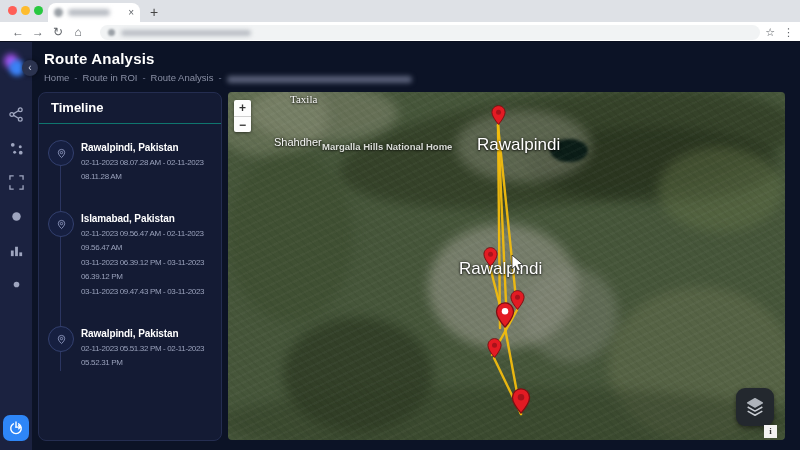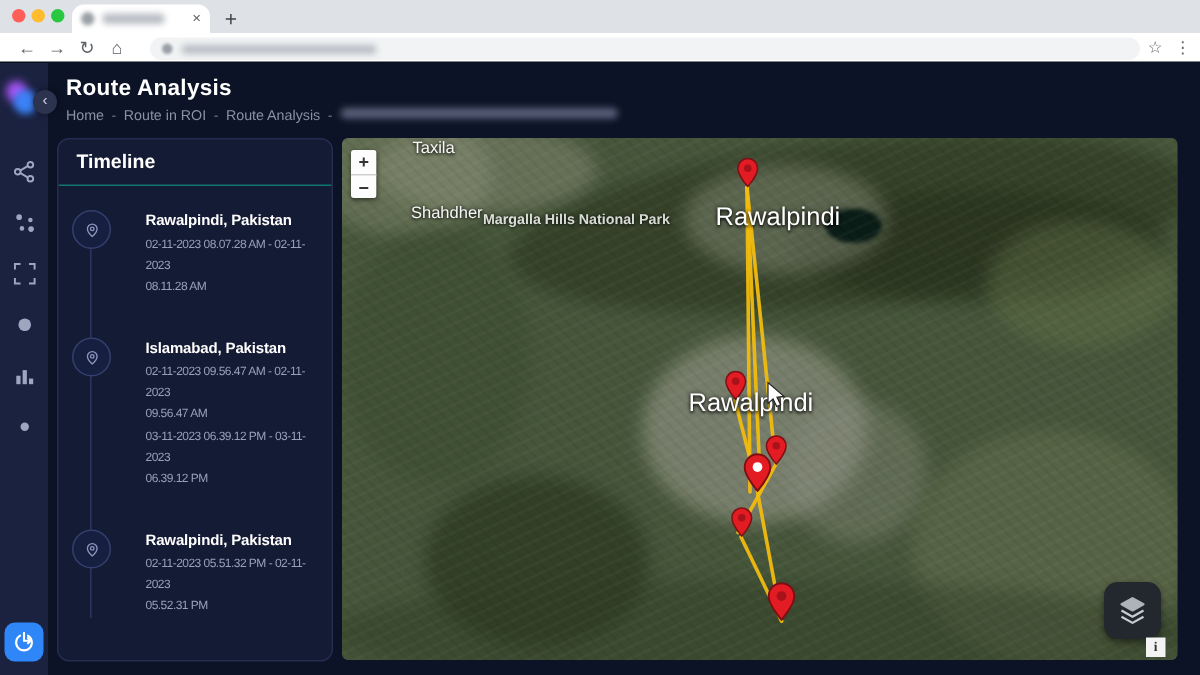--- a/index.html
+++ b/index.html
@@ -46,33 +46,33 @@
   .side-icons { position:absolute; left:0; top:65px; width:32px; display:flex; flex-direction:column;
     align-items:center; gap:19px; }
   .side-ic { width:15px; height:15px; color:#b6bdd6; opacity:.85; }
   .side-ic svg { width:100%; height:100%; display:block; }
   .logout-btn { position:absolute; left:3px; top:373px; width:26px; height:26px; border-radius:7px;
     background:#2e86f7; display:flex; align-items:center; justify-content:center; }
   .logout-btn svg { width:14px; height:14px; }
 
   .page-header { position:absolute; left:44px; top:8px; }
   .page-title { color:#ffffff; font-size:15px; font-weight:bold; letter-spacing:.2px; }
-  .breadcrumb { margin-top:5px; display:flex; align-items:flex-start; gap:5px; color:#8a90a5;
+  .breadcrumb { margin-top:5px; display:flex; align-items:flex-end; gap:5px; color:#8a90a5;
     font-size:9.5px; }
   .breadcrumb .sep { color:#6f7690; }
   .crumb-redacted { width:185px; height:7px; border-radius:4px; background:#5a617a; filter:blur(2.5px); }
 
   
   .timeline { position:absolute; left:38px; top:50px; width:184px; height:349px; background:#141b34;
     border:1px solid #242d50; border-radius:8px; overflow:hidden; }
   .tl-title { padding:7px 12px 8px 12px; color:#fff; font-size:13px; font-weight:bold;
     border-bottom:1px solid #0f766e; }
   .tl-list { position:relative; padding:16px 4px 10px 8px; }
   .tl-line { position:absolute; left:21px; top:30px; bottom:36px; width:1px; background:#2b3560; }
-  .tl-entry { position:relative; display:flex; gap:22px; margin-bottom:26px; }
+  .tl-entry { position:relative; display:flex; gap:6px; margin-bottom:26px; }
   .tl-iconcol { width:28px; flex:0 0 28px; display:flex; justify-content:center; }
   .tl-circle { width:26px; height:26px; border-radius:50%; background:#161f40;
     border:1px solid #33406e; display:flex; align-items:center; justify-content:center; z-index:2; }
   .tl-circle svg { width:11px; height:11px; }
   .tl-text { flex:1; min-width:0; }
   .tl-loc { color:#fff; font-size:10px; font-weight:bold; margin:2px 0 3px 0; letter-spacing:-.1px; }
   .tl-range { color:#98a0ba; font-size:8px; letter-spacing:-.35px; line-height:14px; margin-bottom:1px; }
 
   
   .map { position:absolute; left:228px; top:50px; width:557px; height:348px; border-radius:4px;
@@ -237,20 +237,21 @@
                 <div>02-11-2023 09.56.47 AM - 02-11-2023</div>
                 <div>09.56.47 AM</div>
               </div>
               <div class="tl-range">
               </div>
               <div class="tl-range">
                 <div>03-11-2023 06.39.12 PM - 03-11-2023</div>
                 <div>06.39.12 PM</div>
               </div>
               <div class="tl-range">
+                <div>03-11-2023 09.47.43 PM - 03-11-2023</div>
               </div>
             </div>
           </div>
           <div class="tl-entry">
             <div class="tl-iconcol">
               <div class="tl-circle">
                 <svg viewBox="0 0 24 24" fill="none" stroke="#8d97bd" stroke-width="2">
                   <path d="M12 21s7-6.4 7-11a7 7 0 1 0-14 0c0 4.6 7 11 7 11z"></path>
                   <circle cx="12" cy="10" r="2.6"></circle>
                 </svg>
@@ -313,23 +314,23 @@
           <div class="marker" style="left: 258.5px; top: 246px; width: 15px; height: 20px;"><svg viewBox="0 0 24 32" width="15" height="20">
               <path d="M12 1C6 1 1.5 5.8 1.5 11.8 1.5 19 12 31 12 31s10.5-12 10.5-19.2C22.5 5.8 18 1 12 1z" fill="#E31B23" stroke="#7D1013" stroke-width="1.6"></path>
               <circle cx="12" cy="11.5" r="4" fill="#a8121a"></circle>
             </svg></div>
           <div class="marker" style="left: 283px; top: 296px; width: 20px; height: 26px;"><svg viewBox="0 0 24 32" width="20" height="26">
               <path d="M12 1C6 1 1.5 5.8 1.5 11.8 1.5 19 12 31 12 31s10.5-12 10.5-19.2C22.5 5.8 18 1 12 1z" fill="#E31B23" stroke="#7D1013" stroke-width="1.6"></path>
               <circle cx="12" cy="11.5" r="4" fill="#a8121a"></circle>
             </svg></div>
         </div>
       <div id="labels-layer">
-          <div class="map-label" style="left: 47px; top: 1px; font-size: 11px; opacity: 0.95; font-weight: normal;">Taxila</div>
+          <div class="map-label" style="left: 62px; top: 1px; font-size: 11px; opacity: 0.95; font-weight: normal; font-family: Liberation Serif, serif;">Taxila</div>
           <div class="map-label" style="left: 46px; top: 44px; font-size: 11px; opacity: 0.95; font-weight: normal;">Shahdher</div>
-          <div class="map-label" style="left: 94px; top: 49px; font-size: 9.5px; opacity: 0.8; font-weight: bold;">Margalla Hills National Park</div>
+          <div class="map-label" style="left: 94px; top: 49px; font-size: 9.5px; opacity: 0.8; font-weight: bold;">Margalla Hills National Home</div>
           <div class="map-label" style="left: 249px; top: 43px; font-size: 17px; opacity: 1; font-weight: normal;">Rawalpindi</div>
           <div class="map-label" style="left: 231px; top: 167px; font-size: 17px; opacity: 1; font-weight: normal;">Rawalpindi</div>
         </div>
 
       <div class="zoomctl">
         <div class="zoombtn">+</div>
         <div class="zoombtn">−</div>
       </div>
 
       <div class="layers-btn">

